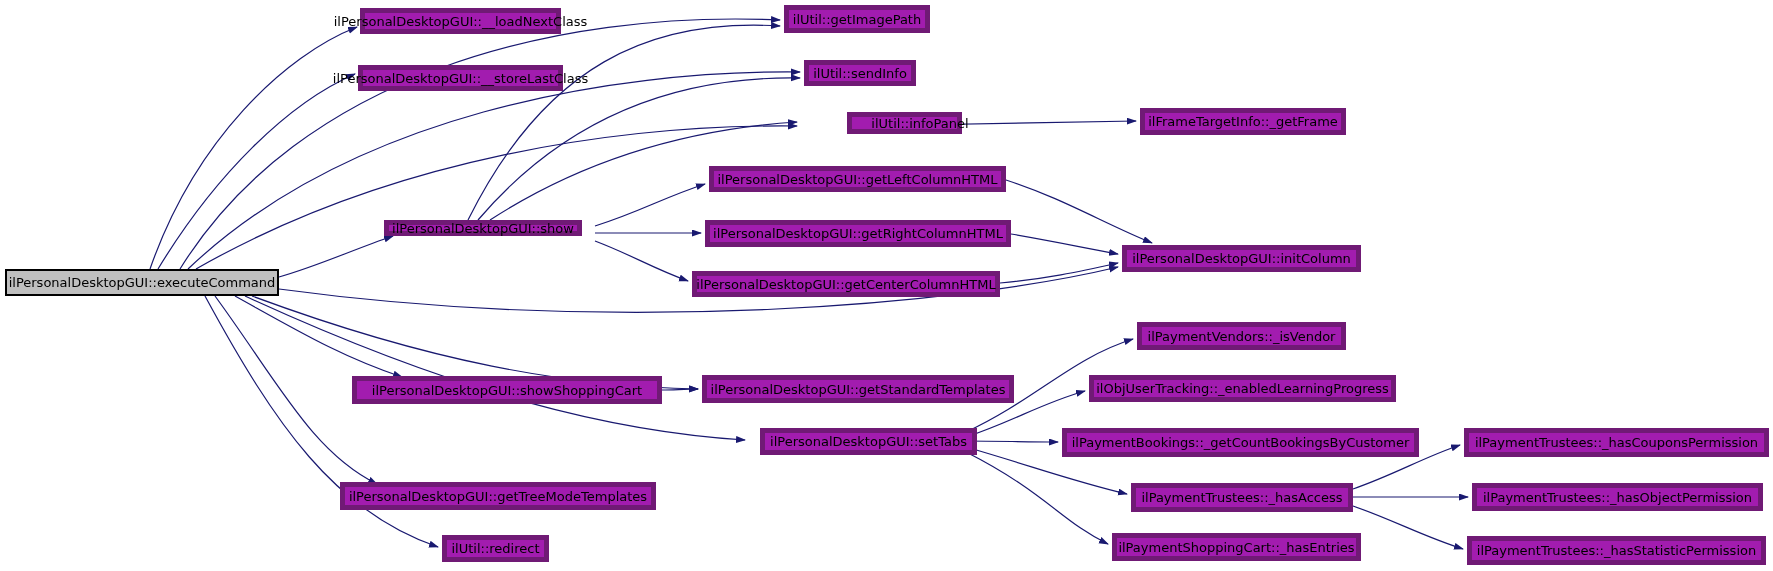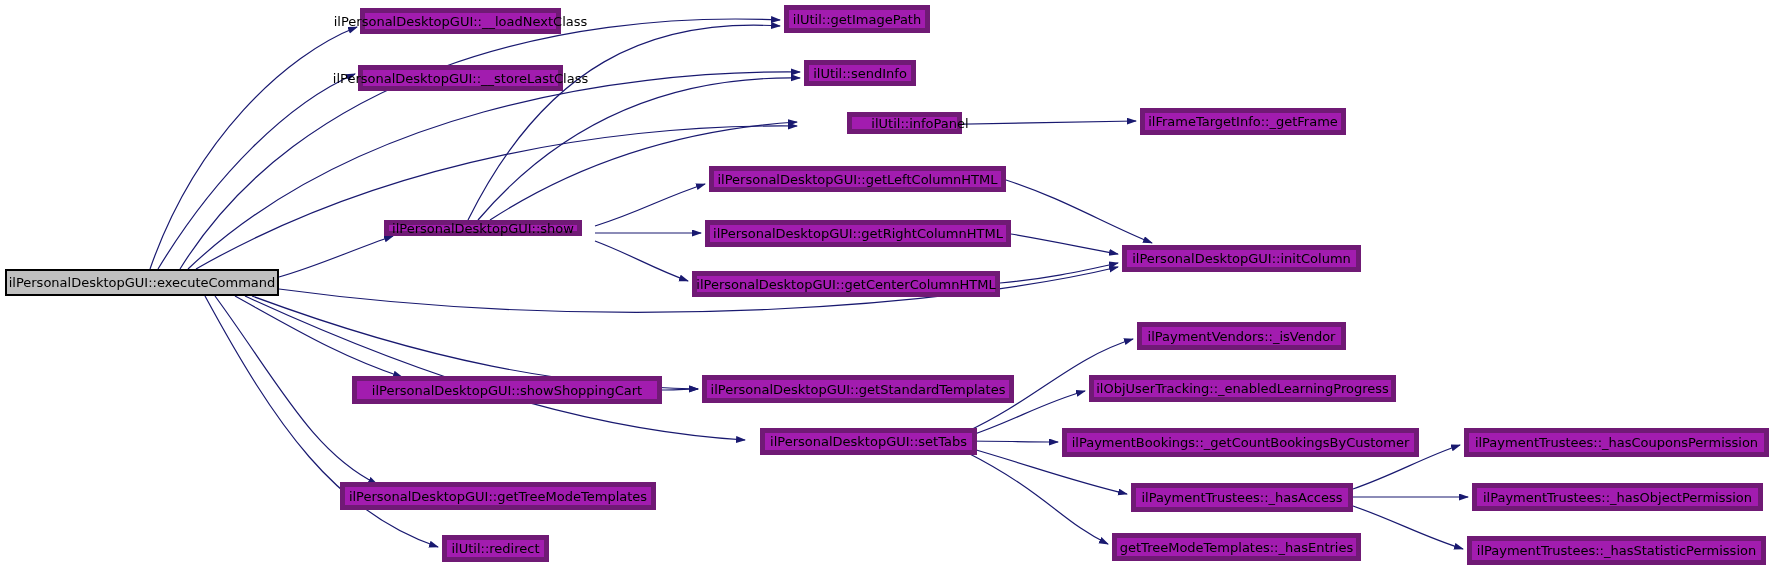--- a/index.html
+++ b/index.html
@@ -134,21 +134,21 @@
     <div class="node" style="left: 1131px; top: 483px; width: 222px; height: 29px;">
       <span>ilPaymentTrustees::_hasAccess</span>
     </div>
     <div class="node" style="left: 1472px; top: 483px; width: 291px; height: 28px;">
       <span>ilPaymentTrustees::_hasObjectPermission</span>
     </div>
     <div class="node" style="left: 340px; top: 482px; width: 316px; height: 28px;">
       <span>ilPersonalDesktopGUI::getTreeModeTemplates</span>
     </div>
     <div class="node" style="left: 1112px; top: 533px; width: 249px; height: 28px;">
-      <span>getTreeModeTemplates::_hasEntries</span>
+      <span>ilPaymentShoppingCart::_hasEntries</span>
     </div>
     <div class="node" style="left: 1467px; top: 536px; width: 299px; height: 29px;">
       <span>ilPaymentTrustees::_hasStatisticPermission</span>
     </div>
     <div class="node" style="left: 442px; top: 535px; width: 107px; height: 27px;">
       <span>ilUtil::redirect</span>
     </div>
   </div>
 
 </body></html>

